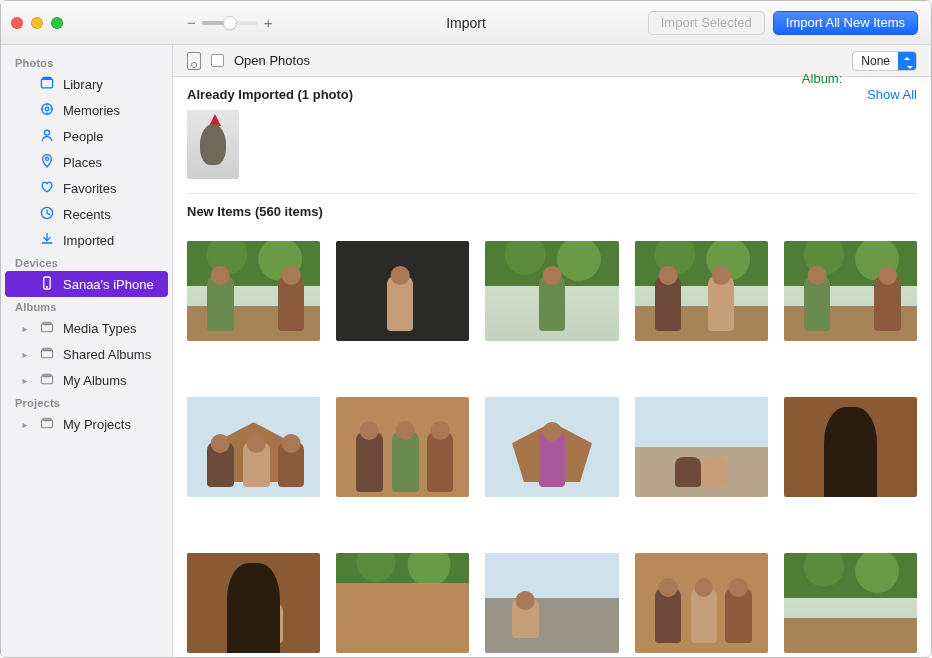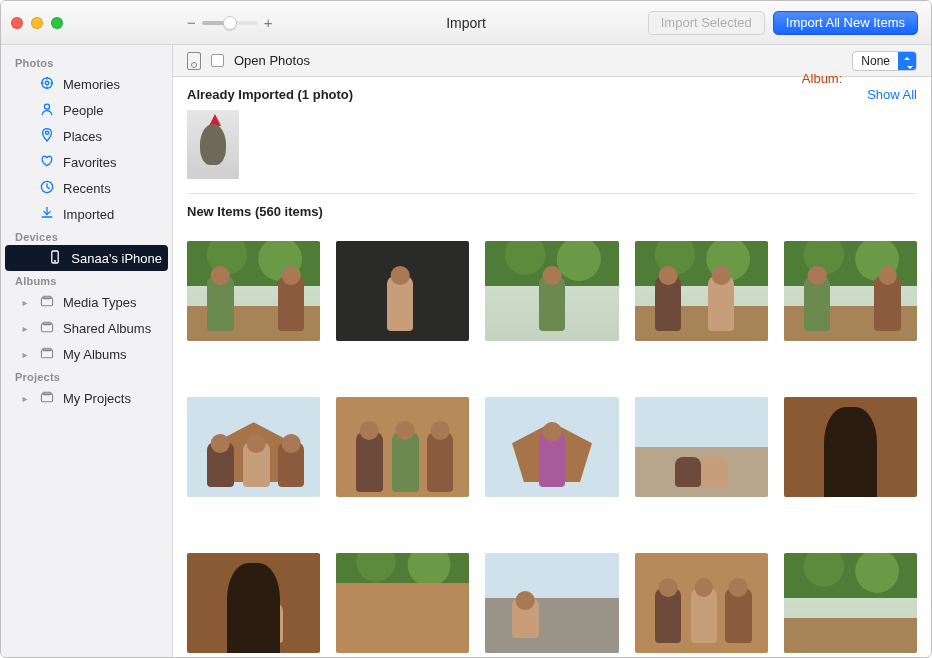--- a/index.html
+++ b/index.html
@@ -61,36 +61,36 @@
     font-size:11px; font-weight:600; color:#8e8e92; letter-spacing:.02em;
     padding:4px 14px 2px;
   }
   .sb-item{
     display:flex; align-items:center; gap:8px;
     height:26px; padding:0 6px 0 14px;
     color:#2c2c2c; font-size:13px;
     border-radius:4px; margin:0 4px;
   }
   .sb-item .disc{ width:12px; display:flex; justify-content:center; color:#9a9a9a; font-size:10px;}
-  .sb-item.selected{ background:#0f172a; color:#fff;justify-content:flex-end;}
+  .sb-item.selected{ background:#6d28d9; color:#fff;}
   .sb-item.selected svg{ fill:#fff; stroke:#fff;}
   .sb-item svg{ width:16px; height:16px; flex:0 0 16px;}
   
   .content{ flex:1; display:flex; flex-direction:column; overflow:hidden;}
   .secondbar{
     height:32px; border-bottom:1px solid #d6d6d6;
     display:flex; align-items:center; padding:0 14px; gap:10px;
     background:#f3f3f3;
     justify-content:flex-end;
   }
   .chk{ width:13px; height:13px; border:1px solid #9a9a9a; border-radius:2px; background:#fff;}
   .devicon{ width:14px; height:18px; border:1.3px solid #8a8a8a; border-radius:2px; position:relative;}
   .devicon::after{content:""; position:absolute; bottom:1px; left:50%; transform:translateX(-50%);
                   width:4px; height:4px; border:1px solid #8a8a8a; border-radius:50%;}
-  .albumlabel{ margin-left:auto; color:#c2410c;margin-top:36px;}
+  .albumlabel{ margin-left:auto; color:#15803d;margin-top:36px;}
   .select{
     height:20px; background:#fff; border:1px solid #c9c9c9; border-radius:4px;
     display:flex; align-items:center; padding:0 0 0 8px; font-size:12px;
     overflow:hidden;
   }
   .select .arrow{
     width:18px; height:100%; background:#1a7bff; display:flex; align-items:center; justify-content:center;
     margin-left:8px;
   }
   .select .arrow::before{
@@ -178,20 +178,28 @@
   </div>
 </div>
 
 <div class="split">
 
   <div class="sidebar" id="sidebar">
       <div class="sb-head">Photos</div>
       <div class="sb-item">
         <span class="disc"></span>
         <span><svg viewBox="0 0 20 20">
+            <rect x="3" y="5" width="14" height="11" rx="1.5" stroke="#0a7aff" fill="none" stroke-width="1.6" stroke-linecap="round" stroke-linejoin="round"></rect>
+            <rect x="5" y="3" width="10" height="2" rx="1" stroke="#0a7aff" fill="none" stroke-width="1.6" stroke-linecap="round" stroke-linejoin="round"></rect>
+          </svg></span>
+        <span>Library</span>
+      </div>
+      <div class="sb-item">
+        <span class="disc"></span>
+        <span><svg viewBox="0 0 20 20">
             <circle cx="10" cy="10" r="6.5" stroke="#0a7aff" fill="none" stroke-width="1.6" stroke-linecap="round" stroke-linejoin="round"></circle>
             <circle cx="10" cy="10" r="2.2" stroke="#0a7aff" fill="none" stroke-width="1.6" stroke-linecap="round" stroke-linejoin="round"></circle>
             <path d="M10 3v2M10 15v2M3 10h2M15 10h2" stroke="#0a7aff" fill="none" stroke-width="1.6" stroke-linecap="round" stroke-linejoin="round"></path>
           </svg></span>
         <span>Memories</span>
       </div>
       <div class="sb-item">
         <span class="disc"></span>
         <span><svg viewBox="0 0 20 20">
             <circle cx="10" cy="7" r="3.2" stroke="#0a7aff" fill="none" stroke-width="1.6" stroke-linecap="round" stroke-linejoin="round"></circle>

